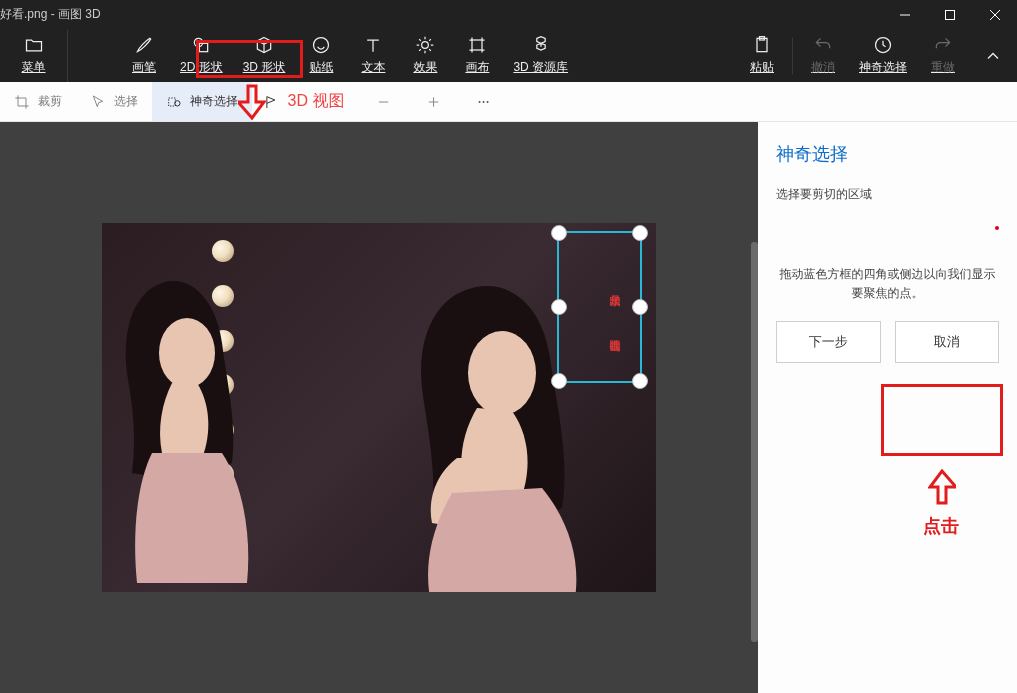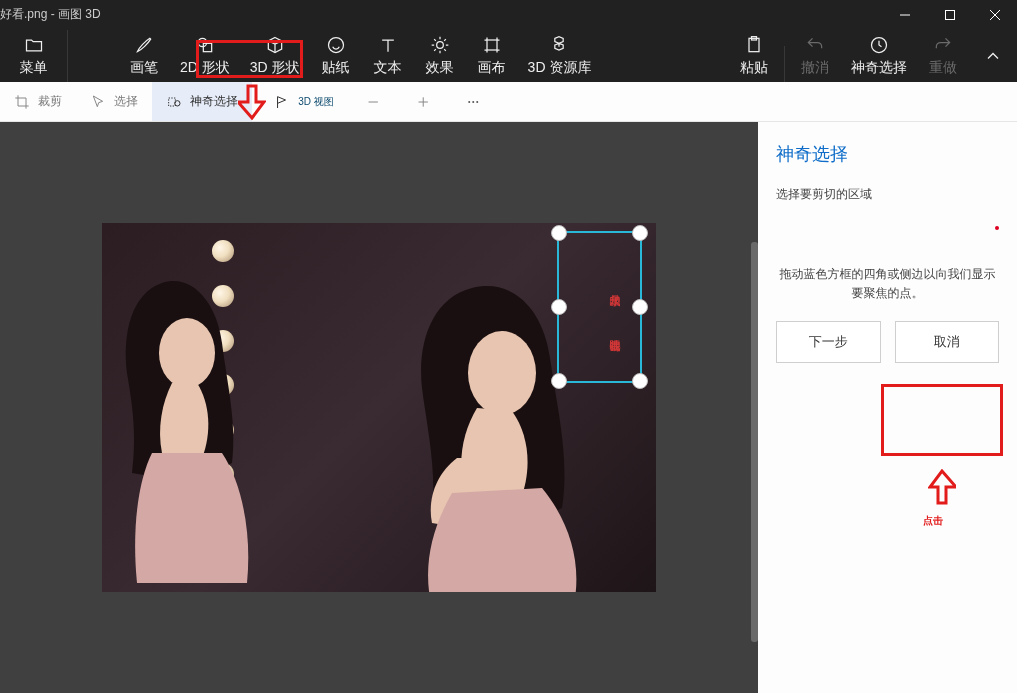--- a/index.html
+++ b/index.html
@@ -3,21 +3,21 @@
 <meta charset="utf-8">
 <style>
 * { margin: 0; padding: 0; box-sizing: border-box; font-family: "Microsoft YaHei", "Segoe UI", sans-serif; }
 body { width: 1017px; height: 693px; overflow: hidden; background: #fff; }
 
 .titlebar { height: 29px; background: #212121; display: flex; align-items: center; color: #ccc; font-size: 12px; }
 .titlebar .title-text { flex: 1; }
 .titlebar .win-btn { width: 45px; height: 29px; display: flex; align-items: center; justify-content: center; color: #fff; }
 .titlebar .win-btn svg { width: 10px; height: 10px; }
 
-.ribbon { height: 53px; background: #212121; display: flex; align-items: flex-end; color: #eee; font-size: 14px; }
+.ribbon { height: 53px; background: #212121; display: flex; align-items: center; color: #eee; font-size: 12px; text-decoration: underline; }
 .ribbon .ritem { display: flex; flex-direction: column; align-items: center; justify-content: center; gap: 4px; height: 52px; padding: 0 10px; min-width: 52px; }
 .ribbon .ritem.menu { width: 68px; border-right: 1px solid #383838; }
 .ribbon .spacer { flex: 1; }
 .ribbon .ritem.dim { color: #6a6a6a; }
 .ribbon .ritem.dim svg { stroke: #6a6a6a; }
 .ribbon .sep { width: 1px; height: 36px; background: #383838; margin: 0 4px; }
 .ribbon .chev { width: 48px; display:flex; align-items:center; justify-content:center; height:52px;}
 
 .subbar { height: 40px; background: #fdfdfd; border-bottom: 1px solid #e6e6e6; display: flex; align-items: center; }
 .subbar .left { width: 758px; display: flex; align-items: center; height: 100%; position: relative; }
@@ -56,21 +56,21 @@
 .vscroll { position:absolute; right:0; top:120px; width:7px; height:400px; background:#6a6a6a; border-radius:3px;}
 
 .panel { width: 259px; background: #fdfdfd; padding: 20px 18px 0 18px; position:relative; }
 .panel .ptitle { color: #0f6dc9; font-size: 18px; margin-bottom: 20px; }
 .panel .psub { color: #444; font-size: 12px; margin-bottom: 62px; }
 .panel .phint { color: #444; font-size: 12px; line-height: 1.6; margin-bottom: 18px; text-align: center; }
 .panel .btns { display:flex; gap: 14px; }
 .panel .pbtn { flex:1; height: 42px; border:1px solid #cfcfcf; background:#fff; display:flex; align-items:center; justify-content:center; font-size:13px; color:#333; }
 .panel .anno-box2 { position:absolute; left: 123px; top: 262px; width: 122px; height: 72px; border:3px solid #e21b1b; }
 .panel .anno-arrow3 { position:absolute; left: 170px; top: 343px; }
-.panel .anno-t3 { position:absolute; left: 165px; top: 392px; color:#e21b1b; font-weight:bold; font-size:10px; font-family: SimSun, serif;}
+.panel .anno-t3 { position:absolute; left: 165px; top: 392px; color:#e21b1b; font-weight:bold; font-size:18px; font-family: SimSun, serif;}
 .panel .reddot { position:absolute; right: 18px; top: 104px; width:4px; height:4px; background:#d02; border-radius:50%;}
 
 svg.ic { width: 20px; height: 20px; stroke: #eee; fill:none; stroke-width:1.5; }
 svg.ic2 { width: 16px; height: 16px; stroke: #888; fill:none; stroke-width:1.5; }
 </style>
 </head>
 <body>
 
 <div class="titlebar">
   <span class="title-text">好看.png - 画图 3D</span>
@@ -207,21 +207,21 @@
           <rect x="4" y="6" width="10" height="12" stroke-dasharray="2 2"></rect>
           <circle cx="17" cy="14" r="4"></circle>
         </svg>
       <span>神奇选择</span>
     </div>
     <div class="mid-group">
       <div class="mid-btn" style="width:auto;gap:8px;padding:0 8px">
         <svg class="ic2" viewBox="0 0 24 24" style="stroke:#333">
             <path d="M5 21V4l12 5-12 5"></path>
           </svg>
-        <span style="color:#0c4a6e;font-size:10px">3D 视图</span>
+        <span style="color:#ef4444;font-size:16px">3D 视图</span>
       </div>
       <div class="mid-btn">
           <svg class="ic2" viewBox="0 0 24 24">
             <line x1="5" y1="12" x2="19" y2="12"></line>
           </svg>
         </div>
       <div class="mid-btn">
           <svg class="ic2" viewBox="0 0 24 24">
             <line x1="5" y1="12" x2="19" y2="12"></line>
             <line x1="12" y1="5" x2="12" y2="19"></line>

